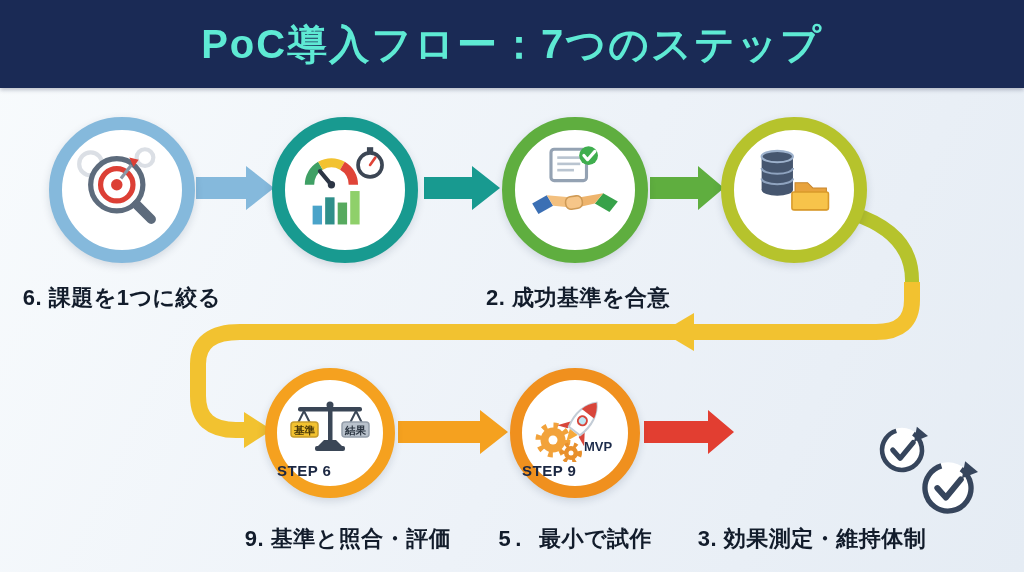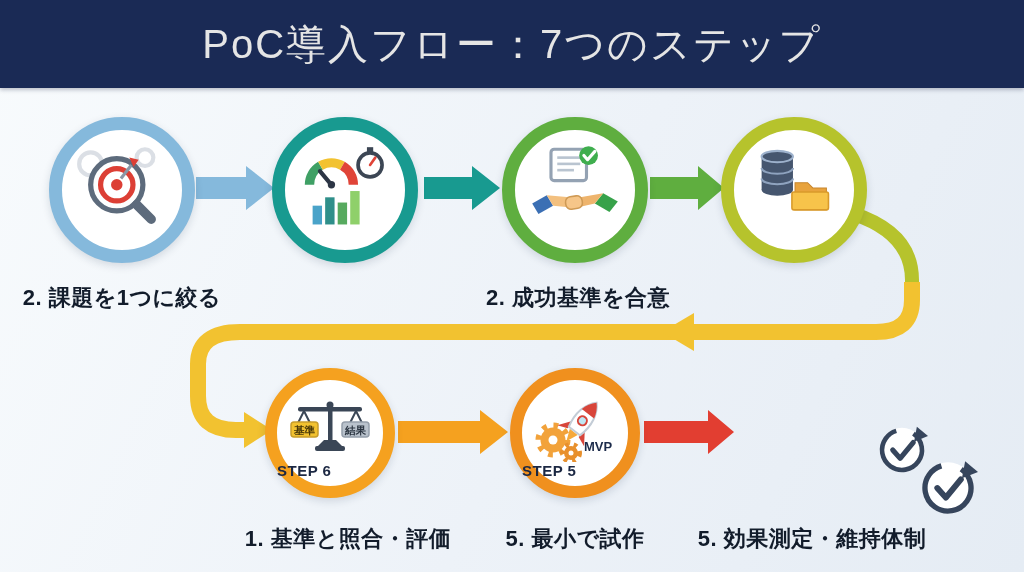--- a/index.html
+++ b/index.html
@@ -7,21 +7,21 @@
     position:relative;width:1024px;height:572px;overflow:hidden;
     font-family:"Liberation Sans","DejaVu Sans",sans-serif;
     background:linear-gradient(115deg,#f8fbfd 0%,#edf2f8 55%,#e5ecf4 100%);
   }
   .header{
     position:absolute;top:0;left:0;right:0;height:88px;
     display:flex;align-items:center;justify-content:center;
     box-shadow:0 2px 4px rgba(10,20,50,.25);
   }
   .header h1{
-    margin:13px;color:#e5e5e5;font-size:40px;font-weight:400;letter-spacing:2px;white-space:nowrap;
+    margin:13px;color:#5eead4;font-size:40px;font-weight:700;letter-spacing:2px;white-space:nowrap;
   }
   .connectors{position:absolute;left:0;top:0;width:1024px;height:572px;}
   .node{
     position:absolute;background:#ffffff;border-style:solid;border-radius:50%;
     box-sizing:border-box;display:flex;align-items:center;justify-content:center;
     box-shadow:0 3px 8px rgba(20,40,70,.15);
     text-decoration:underline;
   }
   .node.top{width:146px;height:146px;border-width:13px;}
   .node.bottom{width:130px;height:130px;border-width:12px;}
@@ -151,29 +151,29 @@
       <g transform="rotate(38 50 26)">
         <polygon points="43,32 33,46 43,42" fill="#d8453a"></polygon>
         <polygon points="57,32 67,46 57,42" fill="#d8453a"></polygon>
         <polygon points="45,41 55,41 50,53" fill="#f6a93b"></polygon>
         <path d="M50 4 C58 12 61 25 57 40 L43 40 C39 25 42 12 50 4 Z" fill="#ffffff" stroke="#c3ccd6" stroke-width="2"></path>
         <path d="M50 4 C54 8 56.5 12.5 57.8 18 L42.2 18 C43.5 12.5 46 8 50 4 Z" fill="#d8453a"></path>
         <circle cx="50" cy="27" r="4.5" fill="#bfe6f2" stroke="#d8453a" stroke-width="2"></circle>
       </g>
       <text x="65" y="57" font-size="13" font-weight="bold" fill="#1c2b4a" text-anchor="middle">MVP</text>
     </svg>
-    <div class="step-tag">STEP 5</div>
+    <div class="step-tag">STEP 9</div>
   </div>
 
 
-  <div class="step-label" style="left:122px;top:283px;">2. 課題を1つに絞る</div>
+  <div class="step-label" style="left:122px;top:283px;">6. 課題を1つに絞る</div>
   <div class="step-label" style="left:578px;top:283px;">2. 成功基準を合意</div>
-  <div class="step-label" style="left:348px;top:524px;">1. 基準と照合・評価</div>
-  <div class="step-label" style="left:575px;top:524px;">5. 最小で試作</div>
-  <div class="step-label" style="left:812px;top:524px;">5. 効果測定・維持体制</div>
+  <div class="step-label" style="left:348px;top:524px;">9. 基準と照合・評価</div>
+  <div class="step-label" style="left:575px;top:524px;font-family:Liberation Mono, monospace;">5. 最小で試作</div>
+  <div class="step-label" style="left:812px;top:524px;">3. 効果測定・維持体制</div>
 
   <svg class="badge" style="left:876px;top:424px;" width="52" height="52" viewBox="0 0 56 56">
     <circle cx="28" cy="28" r="24" fill="#ffffff"></circle>
     <circle cx="28" cy="28" r="21.5" fill="none" stroke-width="5" stroke-dasharray="115 20" transform="rotate(-55 28 28)" style="stroke: rgb(54, 69, 92);"></circle>
     <polygon points="44,3 56,13 41,19" style="fill: rgb(54, 69, 92);"></polygon>
     <path d="M18 28 l8 9 l14 -17" fill="none" stroke-width="5.5" stroke-linecap="round" stroke-linejoin="round" style="stroke: rgb(54, 69, 92);"></path>
   </svg>
   <svg class="badge" style="left:918px;top:458px;" width="60" height="60" viewBox="0 0 56 56">
     <circle cx="28" cy="28" r="24" fill="#ffffff"></circle>
     <circle cx="28" cy="28" r="21.5" fill="none" stroke-width="5" stroke-dasharray="115 20" transform="rotate(-55 28 28)" style="stroke: rgb(54, 69, 92);"></circle>

